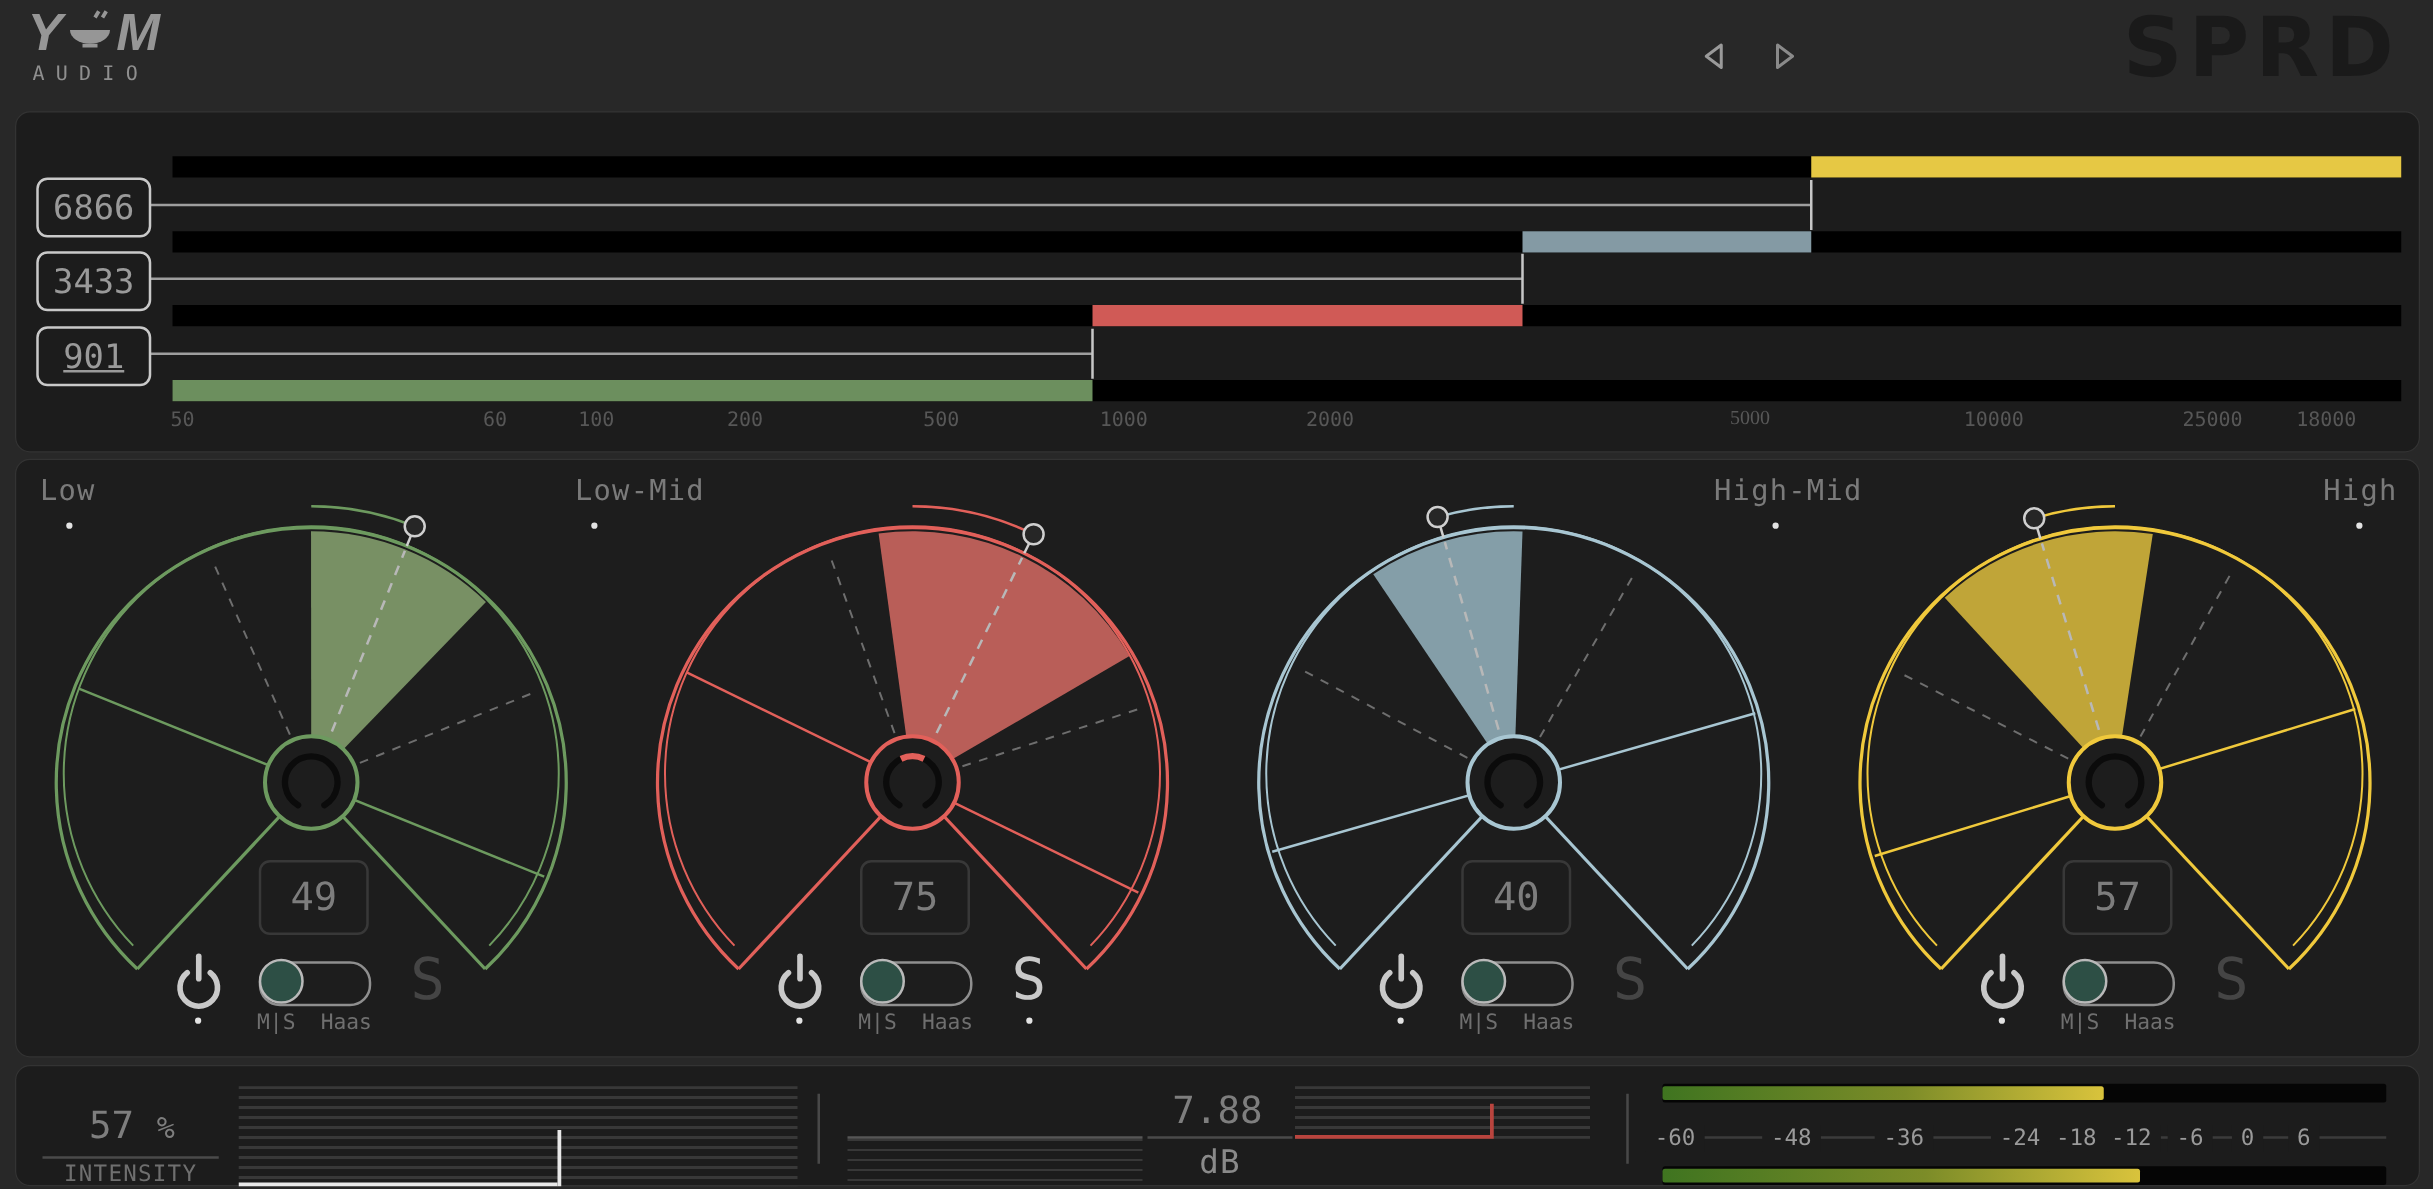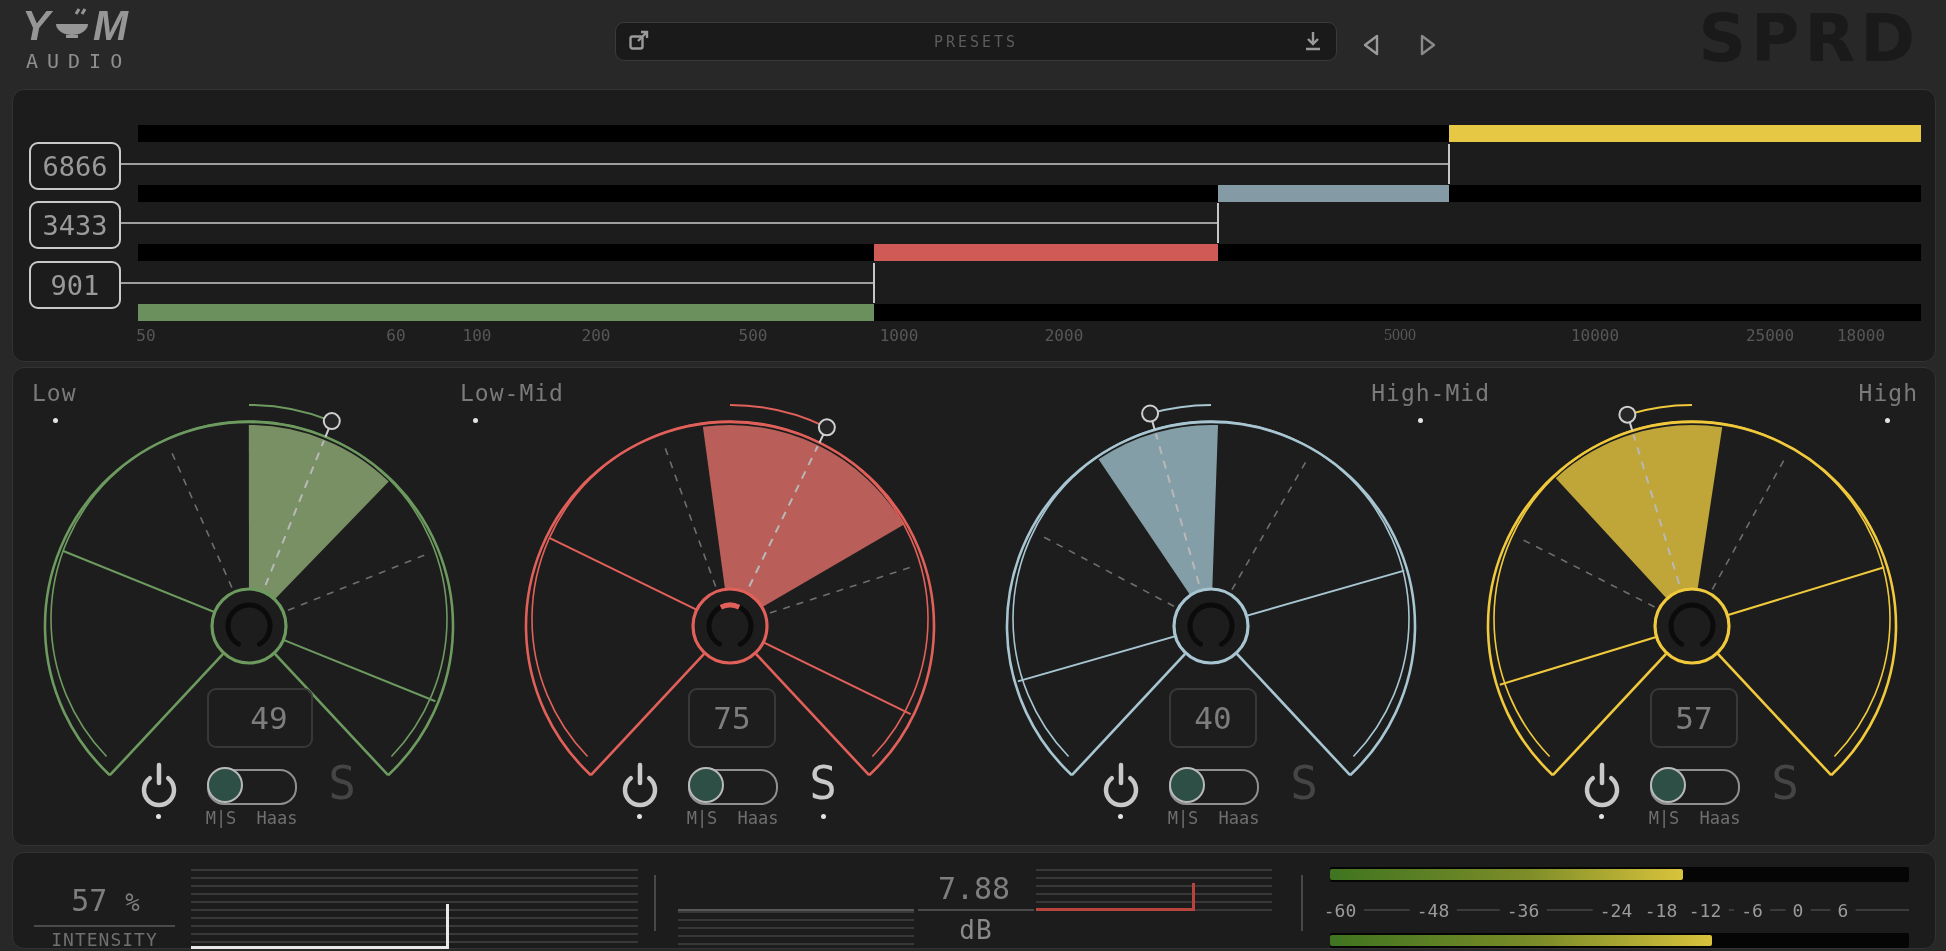--- a/index.html
+++ b/index.html
@@ -4,21 +4,21 @@
 <style>
   html,body{margin:0;padding:0;background:#282828;}
   .stage{position:relative;width:1946px;height:951px;background:#282828;overflow:hidden;
          font-family:"DejaVu Sans Mono",monospace;}
   .panel{position:absolute;background:#1c1c1c;border:1px solid #333;border-radius:12px;}
 
   
   .logo{position:absolute;left:22px;top:6px;color:#969696;}
   .logo-row{display:flex;align-items:flex-end;font-family:"Liberation Sans",sans-serif;
             font-weight:bold;font-style:italic;font-size:42px;line-height:40px;letter-spacing:1px;}
-  .logo-audio{font-family:"DejaVu Sans Mono",monospace;font-size:20px;letter-spacing:9px;
+  .logo-audio{font-family:"DejaVu Sans Mono",monospace;font-size:16px;letter-spacing:9px;
               color:#8f8f8f;margin-top:3px;margin-left:4px;}
   .presets-bar{position:absolute;left:615px;top:22px;width:720px;height:37px;background:#1a1a1a;
                border:1px solid #3a3a3a;border-radius:9px;display:flex;align-items:center;}
   .presets-label{position:absolute;left:0;right:0;text-align:center;color:#5c5c5c;
                  font-size:15px;letter-spacing:3px;}
   .pb-icon{position:absolute;top:7px;}
   .pb-icon.left{left:12px;} .pb-icon.right{right:12px;}
   .nav-arrow{position:absolute;top:31px;width:28px;height:28px;}
   .sprd{position:absolute;right:26px;top:0px;font-family:"DejaVu Sans",sans-serif;
         font-weight:800;font-size:66px;letter-spacing:5px;color:#1a1a1a;}
@@ -75,30 +75,20 @@
       <svg width="40" height="38" viewBox="0 0 40 38" style="margin:0 1px;">
         <path d="M4 16 A 16 11 0 0 0 36 16 Z" fill="#969696"></path>
         <rect x="14" y="27" width="12" height="3" fill="#969696"></rect>
         <path d="M24 6 l3 -5 M30 6 l3 -5" stroke="#969696" stroke-width="3"></path>
       </svg>
       <span>M</span>
     </div>
     <div class="logo-audio">AUDIO</div>
   </div>
 
-  <div class="presets-bar">
-    <svg class="pb-icon left" width="22" height="22" viewBox="0 0 22 22">
-      <rect x="2.5" y="6.5" width="12" height="12" rx="2" fill="none" stroke="#9a9a9a" stroke-width="2.4"></rect>
-      <path d="M10 11 L19 2 M13 2 h6 v6" fill="none" stroke="#9a9a9a" stroke-width="2.4"></path>
-    </svg>
-    <span class="presets-label">PRESETS</span>
-    <svg class="pb-icon right" width="22" height="22" viewBox="0 0 22 22">
-      <path d="M11 2 v11 M6 9 l5 5 l5 -5 M4 19 h14" fill="none" stroke="#9a9a9a" stroke-width="2.4"></path>
-    </svg>
-  </div>
 
   <svg class="nav-arrow" style="left:1358px;" viewBox="0 0 28 28">
     <path d="M19 5 L7 14 L19 23 Z" fill="none" stroke="#9a9a9a" stroke-width="2.4" stroke-linejoin="round"></path>
   </svg>
   <svg class="nav-arrow" style="left:1413px;" viewBox="0 0 28 28">
     <path d="M9 5 L21 14 L9 23 Z" fill="none" stroke="#8a8a8a" stroke-width="2.4" stroke-linejoin="round"></path>
   </svg>
 
   <div class="sprd">SPRD</div>
 
@@ -112,21 +102,21 @@
       <div class="sp-bar" style="top:214px;"></div>
       <div class="sp-seg" style="top:214px;left:125px;width:736px;background:#6c8f5e;"></div>
       <div class="sp-line" style="top:73px;left:100px;width:1336px;"></div>
       <div class="sp-tickv" style="left:1435px;top:54px;height:40px;"></div>
       <div class="xover-box" style="top:52px;">6866</div>
       <div class="sp-line" style="top:132px;left:100px;width:1105px;"></div>
       <div class="sp-tickv" style="left:1204px;top:113px;height:40px;"></div>
       <div class="xover-box" style="top:111px;">3433</div>
       <div class="sp-line" style="top:192px;left:100px;width:761px;"></div>
       <div class="sp-tickv" style="left:860px;top:173px;height:40px;"></div>
-      <div class="xover-box" style="top:171px;">901</div>
+      <div class="xover-box" style="top:171px;text-decoration:underline;">901</div>
       <div class="axis-tick" style="left:133px;">50</div>
       <div class="axis-tick" style="left:345px;margin-left:38px;">60</div>
       <div class="axis-tick" style="left:464px;">100</div>
       <div class="axis-tick" style="left:583px;">200</div>
       <div class="axis-tick" style="left:740px;">500</div>
       <div class="axis-tick" style="left:886px;">1000</div>
       <div class="axis-tick" style="left:1051px;">2000</div>
       <div class="axis-tick" style="left:1387px;font-family:Liberation Serif, serif;">5000</div>
       <div class="axis-tick" style="left:1582px;">10000</div>
       <div class="axis-tick" style="left:1757px;">25000</div>
@@ -145,21 +135,21 @@
         <line x1="139.1276654527497" y1="149.19615513031079" x2="25.915937682374945" y2="27.791440661528476" stroke="#6d9a5f" stroke-width="2.6"></line>
         <line x1="-139.1276654527497" y1="149.19615513031079" x2="-25.915937682374945" y2="27.791440661528476" stroke="#6d9a5f" stroke-width="2.6"></line>
         <path d="M -139.13 149.20 A 204 204 0 1 1 139.13 149.20" fill="none" stroke="#6d9a5f" stroke-width="2.6"></path>
         <path d="M -142.43 130.54 A 198 198 0 1 1 142.43 130.54" fill="none" stroke="#6d9a5f" stroke-width="1.6"></path>
         <circle cx="0" cy="0" r="37" fill="#1d1d1d" stroke="#6d9a5f" stroke-width="3.2"></circle>
         <path d="M -10.50 18.19 A 21 21 0 1 1 10.50 18.19" fill="none" stroke="#0b0b0b" stroke-width="5" stroke-linecap="round"></path>
         <path d="M 0.00 -221.00 A 221 221 0 0 1 82.79 -204.91" fill="none" stroke="#6d9a5f" stroke-width="2"></path>
         <line x1="76.41974505684605" y1="-189.14550633162463" x2="79.79120439758925" y2="-197.49016102272572" stroke="#cfcfcf" stroke-width="2"></line>
         <circle cx="82.78805714491655" cy="-204.90763185926002" r="8" fill="#262626" stroke="#cfcfcf" stroke-width="2"></circle>
       </svg>
-      <div class="value-box" style="left:194px;top:320px;padding-left:18px;">49</div>
+      <div class="value-box" style="left:194px;top:320px;">49</div>
       <svg width="44" height="52" class="pwr" style="left:124px;top:392px;">
         <path d="M 31.23 18.18 A 15 15 0 1 1 12.77 18.18" fill="none" stroke="#c9c9c9" stroke-width="4.5" stroke-linecap="round"></path>
         <line x1="22" y1="5" x2="22" y2="23" stroke="#c9c9c9" stroke-width="4.5" stroke-linecap="round"></line>
       </svg>
       <div class="dot" style="left:143px;top:446px;"></div>
       <div class="toggle" style="left:194px;top:401px;">
         <div class="toggle-knob" style=""></div>
       </div>
       <div class="tg-label" style="left:208px;top:440px;">M|S</div>
       <div class="tg-label" style="left:264px;top:440px;">Haas</div>

